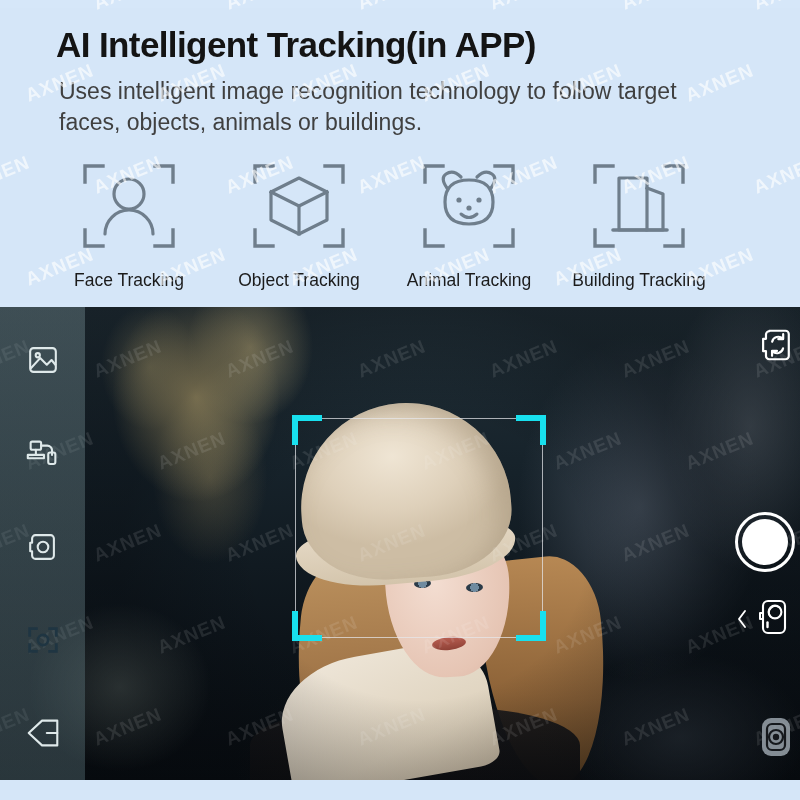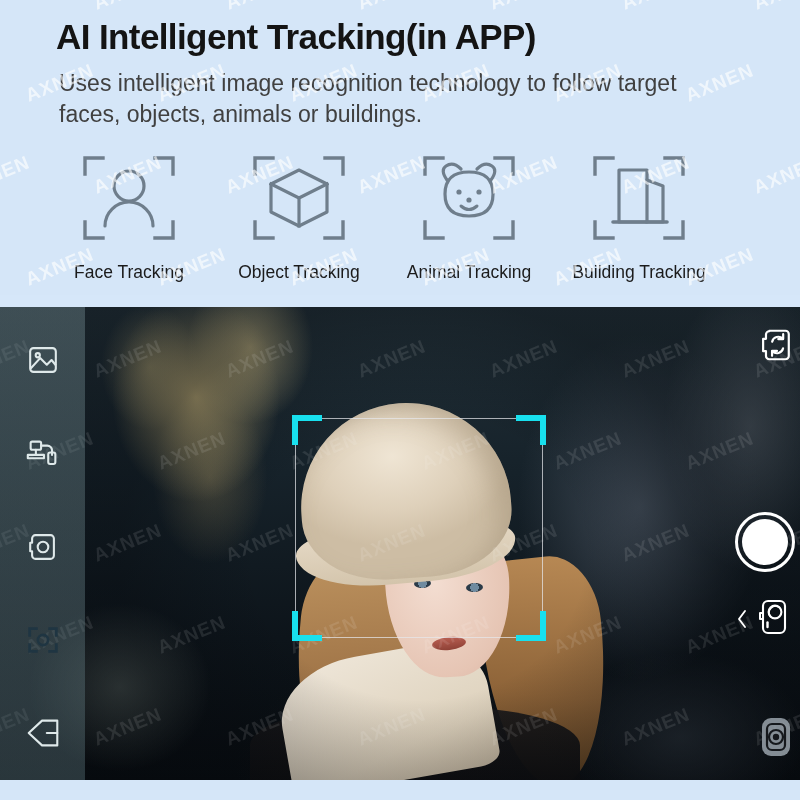--- a/index.html
+++ b/index.html
@@ -35,21 +35,21 @@
     letter-spacing: 1px;
     color: rgba(255,255,255,0.55);
     transform: rotate(-22deg);
     white-space: nowrap;
   }
   .wm.dark { color: rgba(160,190,220,0.40); }
 
   
   .header {
     position: absolute;
-    left: 0; top: 0;
+    left: 0; top: 8px;
     width: 800px;
     height: 295px;
     background: #d5e6f8;
     z-index: 2;
   }
 
   .title {
     position: absolute;
     left: 56px;
     top: 17px;

